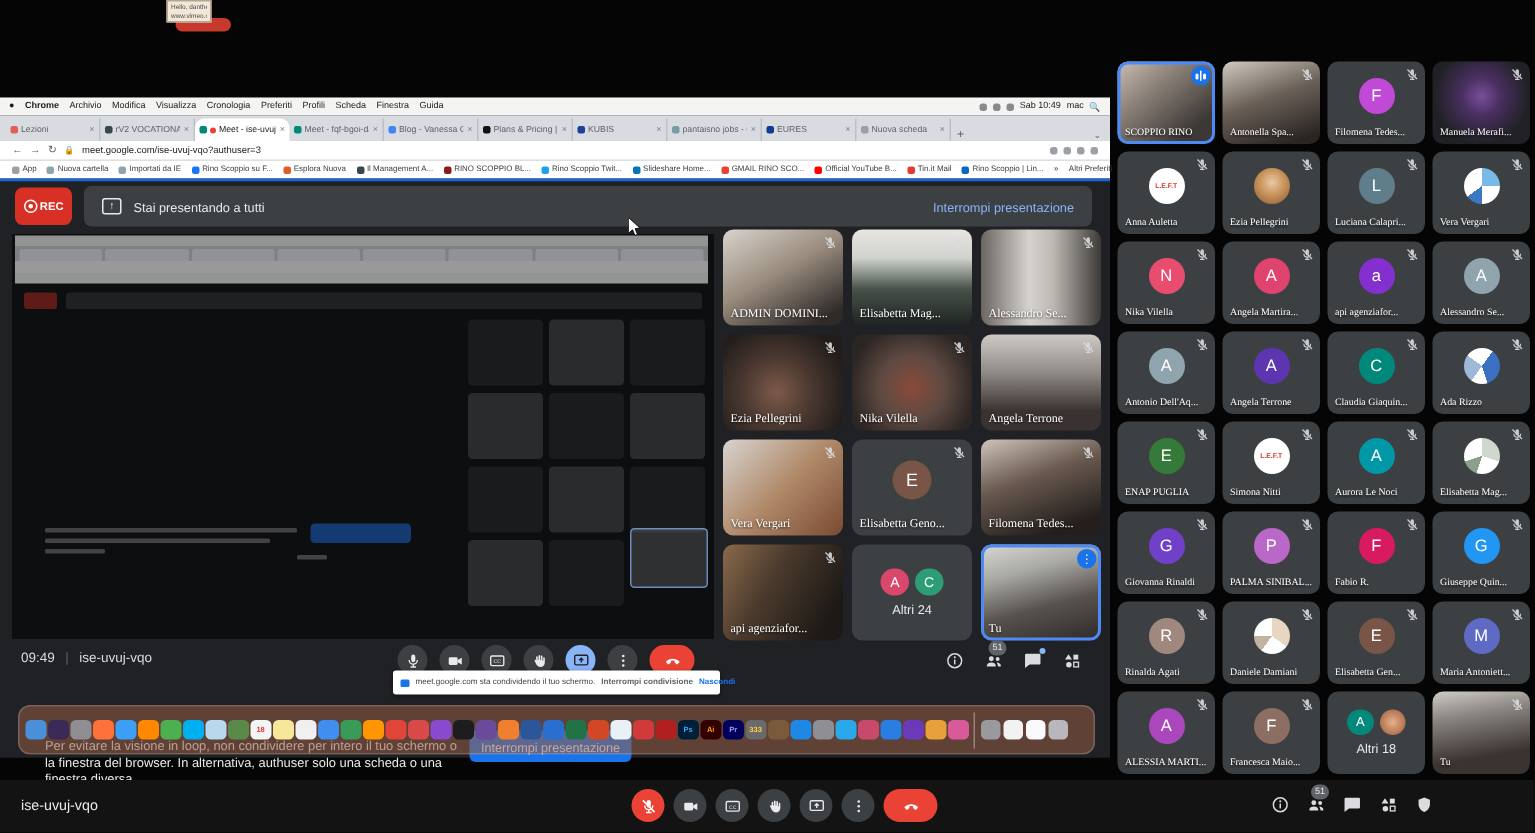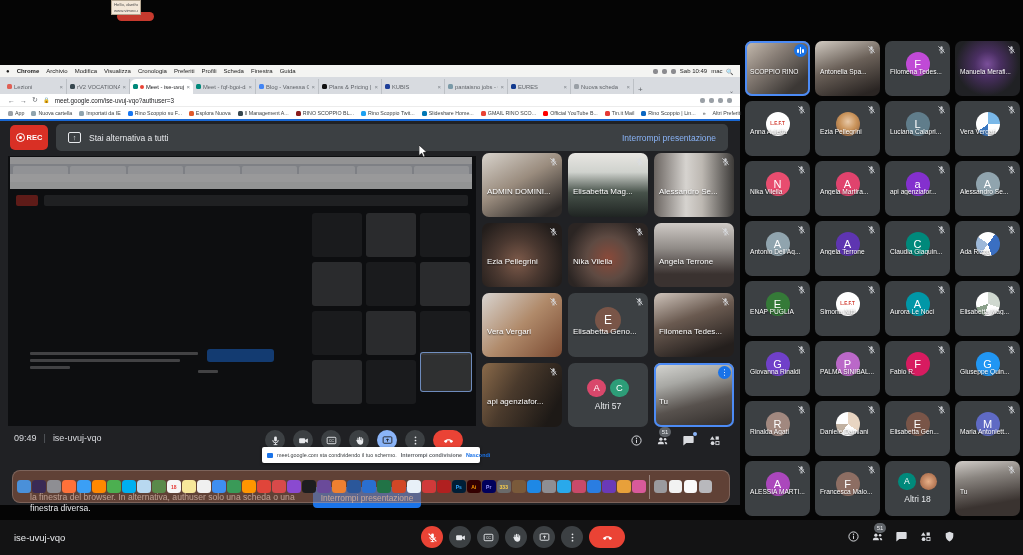--- a/index.html
+++ b/index.html
@@ -78,22 +78,22 @@
   
   #loop-text{position:absolute;left:30px;top:371px;width:300px;color:#e8eaed;font-size:8.6px;line-height:11px;}
   #loop-btn{position:absolute;left:313px;top:366px;width:108px;height:21px;background:#1a73e8;border:none;border-radius:4px;
             color:#fff;font-size:8.4px;font-family:"Liberation Sans",sans-serif;}
   #loop-ignore{position:absolute;left:326px;top:398px;color:#dadce0;font-size:9px;}
   
   #center-grid{position:absolute;left:482px;top:32px;width:252px;display:grid;grid-template-columns:repeat(3,80px);
                grid-auto-rows:64px;gap:6px;}
   
   .tile{position:relative;background:#3c4043;border-radius:7px;overflow:hidden;}
-  .tile .lbl{position:absolute;left:5px;bottom:21px;color:#fff;font-size:8px;white-space:nowrap;overflow:hidden;
-             max-width:85%;text-shadow:0 1px 2px rgba(0,0,0,.8);}
+  .tile .lbl{position:absolute;left:5px;bottom:4px;color:#fff;font-size:8px;white-space:nowrap;overflow:hidden;
+             max-width:85%;text-shadow:0 1px 2px rgba(0,0,0,.8);font-family:Liberation Serif, serif;}
   .tile .mic{position:absolute;top:4px;right:4px;width:9px;height:9px;color:#dadce0;opacity:.9;}
   .tile .mic svg{width:100%;height:100%;display:block;}
   .tile .avat{position:absolute;left:50%;top:42%;transform:translate(-50%,-50%);border-radius:50%;
               display:flex;align-items:center;justify-content:center;color:#fff;font-weight:400;}
   .tile.blue{outline:2px solid #4c8bf5;outline-offset:-2px;}
   .spk{position:absolute;top:3px;right:3px;width:13px;height:13px;background:#1a73e8;border-radius:50%;
        display:flex;align-items:center;justify-content:center;gap:1px;}
   .spk i{width:1.5px;background:#fff;border-radius:1px;display:inline-block;}
   .menu3{position:absolute;top:3px;right:3px;width:13px;height:13px;background:#1a73e8;border-radius:50%;
          color:#fff;font-size:8px;display:flex;align-items:center;justify-content:center;}
@@ -313,21 +313,21 @@
 
     <div id="meet-area">
       <div id="rec-badge">
         <span class="rdot">
             <i></i>
           </span>
         <span>REC</span>
       </div>
       <div id="present-bar">
         <span id="present-icon">↑</span>
-        <span id="present-text">Stai alternativa a tutti</span>
+        <span id="present-text">Stai presentando a tutti</span>
         <span id="present-stop">Interrompi presentazione</span>
       </div>
 
       <div id="preview">
         <div id="mini-chrome">
           <div class="b1"></div>
           <div class="b2">
               <i></i>
               <i></i>
               <i></i>
@@ -357,20 +357,21 @@
           </div>
         <div class="pv-line" style="left:22px;top:196px;width:168px;"></div>
         <div class="pv-line" style="left:22px;top:203px;width:150px;"></div>
         <div class="pv-line" style="left:22px;top:210px;width:40px;"></div>
         <div class="pv-btn"></div>
         <div class="pv-line" style="left:190px;top:214px;width:20px;"></div>
         <div class="pv-present"></div>
       </div>
 
       <div id="loop-text">
+        <div>Per evitare la visione in loop, non condividere per intero il tuo schermo o</div>
         <div>la finestra del browser. In alternativa, authuser solo una scheda o una</div>
         <div>finestra diversa.</div>
       </div>
       <button id="loop-btn">Interrompi presentazione</button>
       <div id="loop-ignore">Ignora</div>
 
       <div id="center-grid">
           <div class="tile" style="background: linear-gradient(150deg, rgb(216, 211, 204) 0%, rgb(154, 140, 126) 45%, rgb(46, 42, 40) 90%);">
             <span class="lbl">ADMIN DOMINI...</span>
             <span class="mic">
@@ -471,21 +472,21 @@
                 <path d="M3.5 3.5L20.5 20.5" stroke="currentColor" stroke-width="2.4"></path>
               </svg>
             </span>
           </div>
           <div class="tile">
             <span class="grp">
               <span class="avrow">
                 <span class="ga" style="width:18.72px;height:18.72px;font-size:9.36px;background:#d9476b">A</span>
                 <span class="ga" style="width:18.72px;height:18.72px;font-size:9.36px;background:#2d9d78">C</span>
               </span>
-              <span class="glbl">Altri 57</span>
+              <span class="glbl">Altri 24</span>
             </span>
           </div>
           <div class="tile blue" style="background: linear-gradient(165deg, rgb(216, 216, 212) 0%, rgb(168, 168, 164) 30%, rgb(88, 82, 78) 62%, rgb(46, 42, 40) 100%);">
             <span class="lbl">Tu</span>
             <span class="menu3">⋮</span>
           </div>
         </div>
 
       <div id="inner-status">
         <span>09:49</span>

